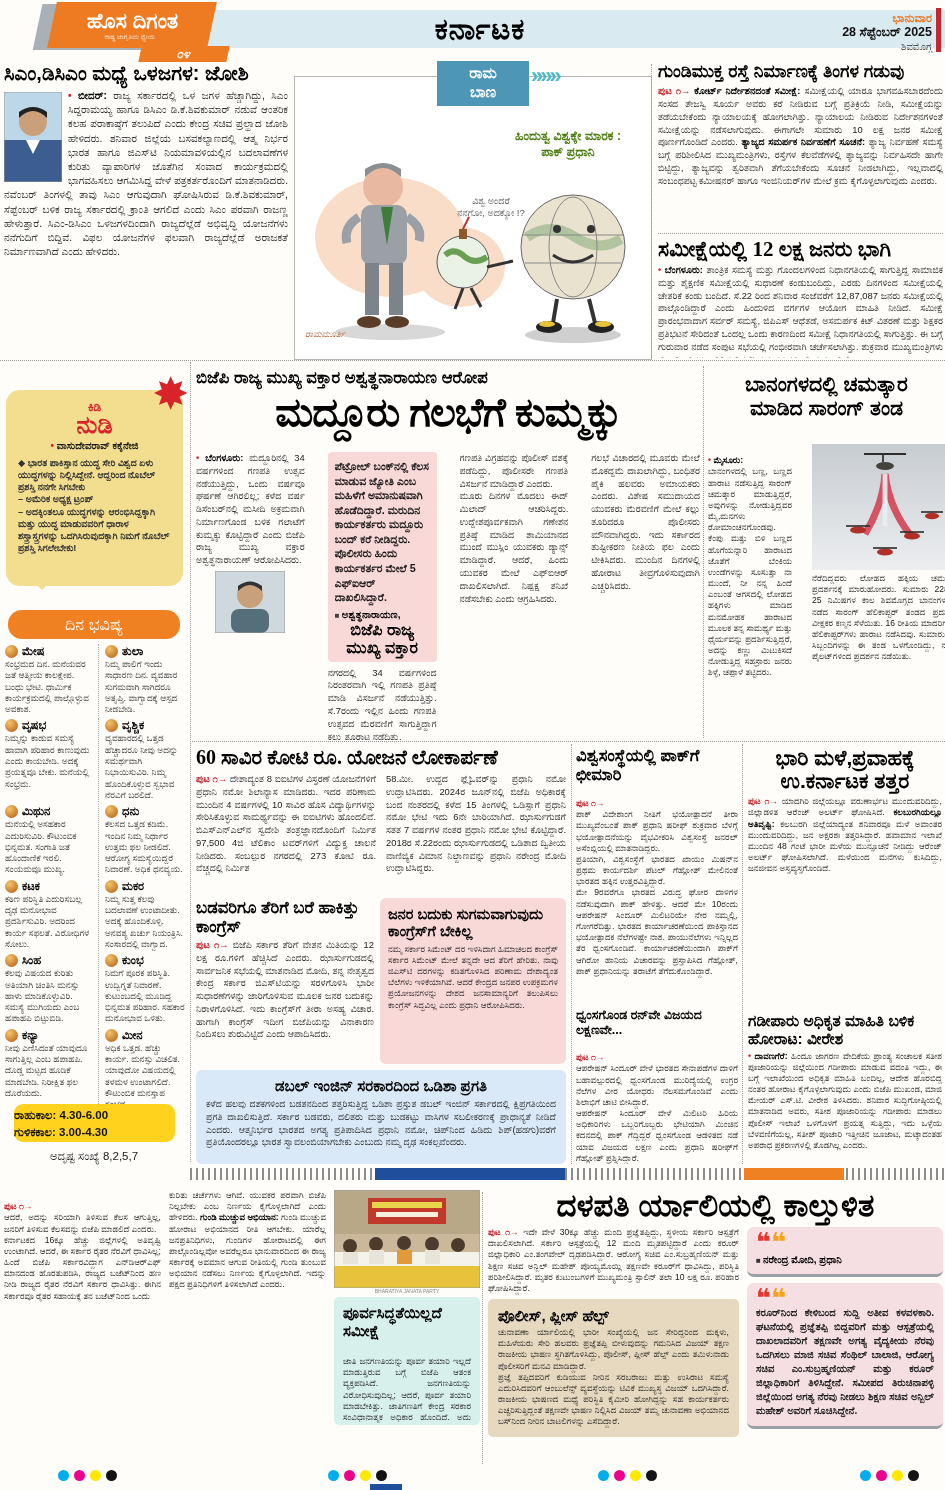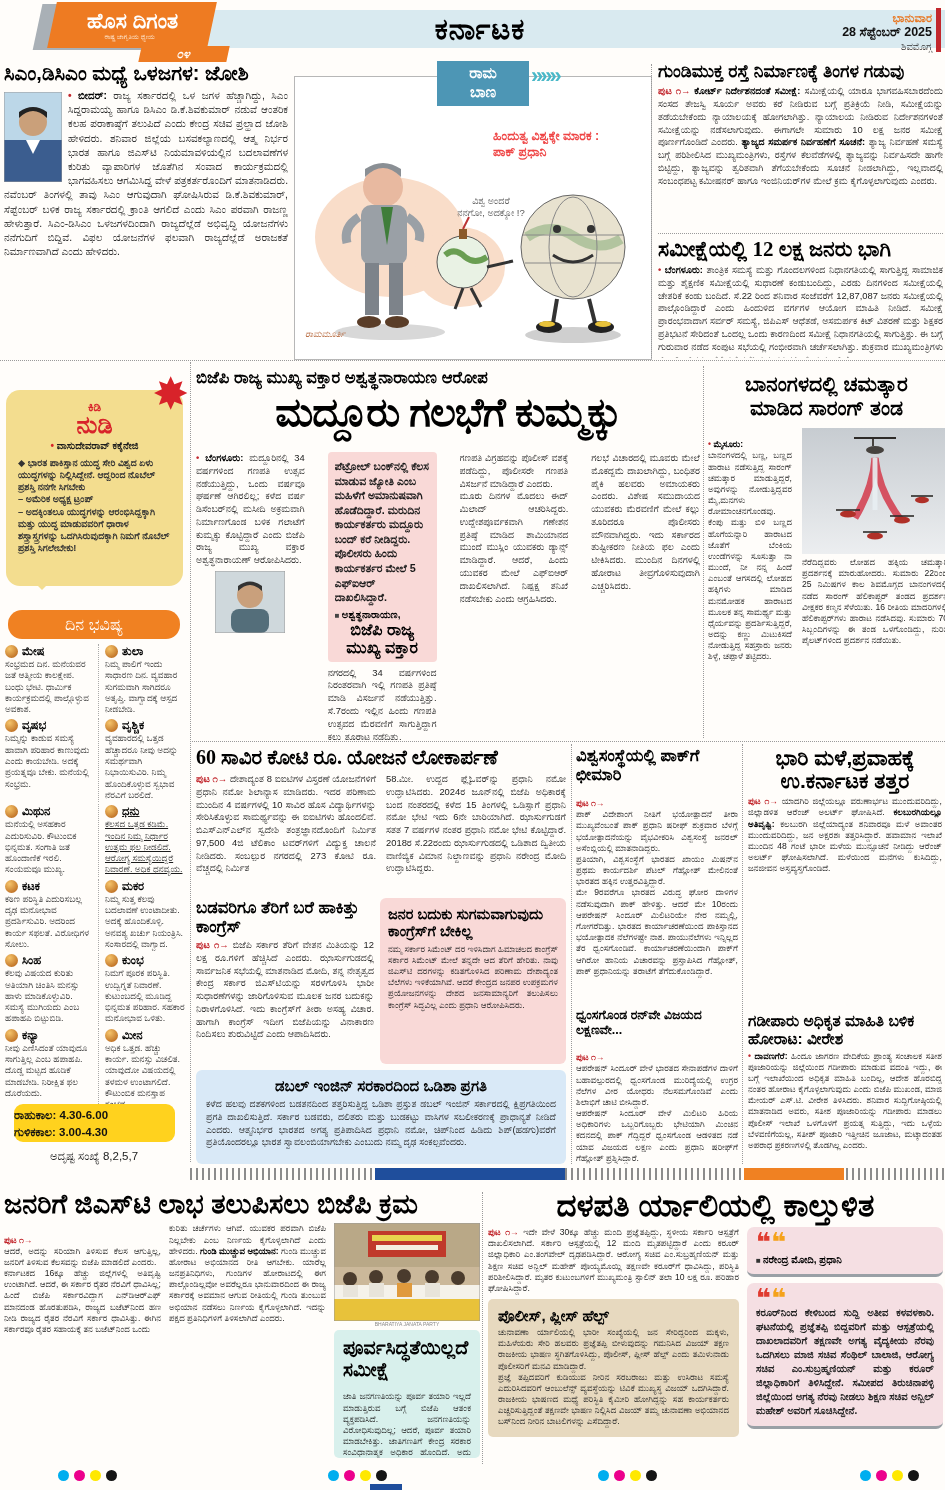--- a/index.html
+++ b/index.html
@@ -29,21 +29,21 @@
   .mast-right{left:790px;top:11px;width:142px;text-align:right;line-height:1.25}
   .mast-right .d1{color:#e87722;font-weight:bold;font-size:11.5px}
   .mast-right .d2{color:#111;font-weight:bold;font-size:12.5px}
   .mast-right .d3{color:#333;font-size:10px}
   .mast-bar{left:936px;top:8px;width:5px;height:44px;background:#c2272d}
   
   .cartoon{left:294px;top:76px;width:356px;height:282px;border:1px solid #b7b7b7;background:#fff}
   .ram-label{left:142px;top:-16px;width:92px;height:42px;background:#4d96b5;color:#fff;font-weight:bold;
              font-size:15px;line-height:1.25;text-align:center;padding-top:3px}
   .ram-arrows{left:236px;top:-14px;color:#49b8c8;font-size:22px;font-weight:bold;letter-spacing:-3px}
-  .cart-cap{left:198px;top:52px;width:150px;text-align:left;color:#ef4444;font-weight:bold;font-size:12.5px;line-height:1.25}
+  .cart-cap{left:198px;top:52px;width:150px;text-align:center;color:#4d7c0f;font-weight:bold;font-size:12.5px;line-height:1.25}
   .cart-bubble{left:142px;top:118px;width:108px;text-align:center;color:#555;font-size:9.5px;line-height:1.3}
   .cart-sign{left:10px;top:252px;color:#b05a2a;font-size:9px;font-style:italic}
   
   .kidi{left:6px;top:390px;width:177px;height:196px;background:#f3dd8f;border-radius:14px;padding:10px 12px;box-sizing:border-box}
   .kidi:after{content:"";position:absolute;left:26px;bottom:-14px;border:10px solid transparent;border-top-color:#f3dd8f}
   .kidi .t1{color:#d8232a;font-weight:bold;font-size:12px;text-align:center}
   .kidi .t2{color:#d8232a;font-weight:bold;font-size:24px;text-align:center;line-height:.9;margin-bottom:4px}
   .kidi .star{position:absolute;right:-6px;top:-22px;color:#d8232a;font-size:44px}
   .kidi .by{font-size:10px;font-weight:bold;margin:2px 0 5px;text-align:center}
   .kidi .by::before{content:"• ";color:#d8232a}
@@ -246,21 +246,21 @@
         </div>
         <div class="zt">ವ್ಯವಹಾರದಲ್ಲಿ ಒತ್ತಡ ಹೆಚ್ಚಾದರೂ ನೀವು ಅದನ್ನು ಸಮರ್ಥವಾಗಿ ನಿಭಾಯಿಸುವಿರಿ. ನಿಮ್ಮ ಹೊಂದಿಕೊಳ್ಳುವ ಸ್ವಭಾವ ನೆರವಿಗೆ ಬರಲಿದೆ.</div>
       </div>
       <div class="zsign">
         <div class="zn">
           <span class="zi"></span>
           <span>ಮಿಥುನ</span>
         </div>
         <div class="zt">ಮನೆಯಲ್ಲಿ ಅಸಹಕಾರ ಎದುರಿಸುವಿರಿ. ಕೌಟುಂಬಿಕ ಭಿನ್ನಮತ. ಸಂಗಾತಿ ಜತೆ ಹೊಂದಾಣಿಕೆ ಇರಲಿ. ಸಂಯಮವೂ ಮುಖ್ಯ.</div>
       </div>
-      <div class="zsign" style="border-left: 1px dotted rgb(170, 170, 170); padding-left: 6px; text-decoration: underline;">
+      <div class="zsign" style="border-left: 1px dotted rgb(170, 170, 170); padding-left: 6px;">
         <div class="zn">
           <span class="zi"></span>
           <span>ಧನು</span>
         </div>
         <div class="zt">ಕೆಲಸದ ಒತ್ತಡ ಕಡಿಮೆ. ಇಂದಿನ ನಿಮ್ಮ ನಿರ್ಧಾರ ಉತ್ತಮ ಫಲ ನೀಡಲಿದೆ. ಆರೋಗ್ಯ ಸಮಸ್ಯೆಯಿದ್ದರೆ ನಿವಾರಣೆ. ಅಧಿಕ ಧನವ್ಯಯ.</div>
       </div>
       <div class="zsign">
         <div class="zn">
           <span class="zi"></span>
           <span>ಕಟಕ</span>
@@ -330,21 +330,21 @@
       <div class="small j">ನಗರದಲ್ಲಿ 34 ವರ್ಷಗಳಿಂದ ನಿರಂತರವಾಗಿ ಇಲ್ಲಿ ಗಣಪತಿ ಪ್ರತಿಷ್ಠೆ ಮಾಡಿ ವಿಸರ್ಜನೆ ನಡೆಯುತ್ತಿತ್ತು. ಸೆ.7ರಂದು ಇಲ್ಲಿನ ಹಿಂದು ಗಣಪತಿ ಉತ್ಸವದ ಮೆರವಣಿಗೆ ಸಾಗುತ್ತಿದ್ದಾಗ ಕಲ್ಲು ತೂರಾಟ ನಡೆದಿತ್ತು.</div>
     </div>
     <div class="small j pre">ಗಣಪತಿ ವಿಗ್ರಹವನ್ನು ಪೊಲೀಸ್ ವಶಕ್ಕೆ ಪಡೆದಿದ್ದು, ಪೊಲೀಸರೇ ಗಣಪತಿ ವಿಸರ್ಜನೆ ಮಾಡಿದ್ದಾರೆ ಎಂದರು.
 ಮೂರು ದಿನಗಳ ಮೊದಲು ಈದ್ ಮಿಲಾದ್ ಆಚರಿಸಿದ್ದರು. ಉದ್ದೇಶಪೂರ್ವಕವಾಗಿ ಗಣೇಶನ ಪ್ರತಿಷ್ಠೆ ಮಾಡಿದ ಶಾಮಿಯಾನದ ಮುಂದೆ ಮುಸ್ಲಿಂ ಯುವಕರು ಡ್ಯಾನ್ಸ್ ಮಾಡಿದ್ದಾರೆ. ಆದರೆ, ಹಿಂದು ಯುವಕರ ಮೇಲೆ ಎಫ್ಐಆರ್ ದಾಖಲಿಸಲಾಗಿದೆ. ನಿಷ್ಪಕ್ಷ ತನಿಖೆ ನಡೆಸಬೇಕು ಎಂದು ಆಗ್ರಹಿಸಿದರು.</div>
     <div class="small j">ಗಲಭೆ ವಿಚಾರದಲ್ಲಿ ಮೂವರು ಮೇಲೆ ಮೊಕದ್ದಮೆ ದಾಖಲಾಗಿದ್ದು, ಬಂಧಿತರ ಪೈಕಿ ಹಲವರು ಅಮಾಯಕರು ಎಂದರು. ವಿಶೇಷ ಸಮುದಾಯದ ಯುವಕರು ಮೆರವಣಿಗೆ ಮೇಲೆ ಕಲ್ಲು ತೂರಿದರೂ ಪೊಲೀಸರು ಮೌನವಾಗಿದ್ದರು. ಇದು ಸರ್ಕಾರದ ತುಷ್ಟೀಕರಣ ನೀತಿಯ ಫಲ ಎಂದು ಟೀಕಿಸಿದರು. ಮುಂದಿನ ದಿನಗಳಲ್ಲಿ ಹೋರಾಟ ತೀವ್ರಗೊಳಿಸುವುದಾಗಿ ಎಚ್ಚರಿಸಿದರು.</div>
   </div>
 
   <div class="a dl-v" style="left:703px;top:366px;height:372px"></div>
   <div class="a sarhead pre">ಬಾನಂಗಳದಲ್ಲಿ ಚಮತ್ಕಾರ
 ಮಾಡಿದ ಸಾರಂಗ್ ತಂಡ</div>
-  <div class="a" style="left:708px;top:428px;width:237px;height:310px;display:flex;gap:10px;overflow:hidden">
+  <div class="a" style="left:708px;top:444px;width:237px;height:310px;display:flex;gap:20px;overflow:hidden">
     <div class="tiny j pre" style="width:84px;flex:none">
       <span class="dateline">ಮೈಸೂರು:</span>
       <span>ಬಾನಂಗಳದಲ್ಲಿ ಬಣ್ಣ, ಬಣ್ಣದ ಹಾರಾಟ ನಡೆಸುತ್ತಿದ್ದ ಸಾರಂಗ್ ಚಮತ್ಕಾರ ಮಾಡುತ್ತಿದ್ದರೆ, ಅವುಗಳನ್ನು ನೋಡುತ್ತಿದ್ದವರ ಮೈ,ಮನಗಳು ರೋಮಾಂಚನಗೊಂಡವು.
 ಕೆಂಪು ಮತ್ತು ಬಿಳಿ ಬಣ್ಣದ ಹೊಗೆಯನ್ನಾರಿ ಹಾರಾಟದ ಜೊತೆಗೆ ಬೆಂಕಿಯ ಉಂಡೆಗಳನ್ನು ಸೂಸುತ್ತಾ ನಾ ಮುಂದೆ, ನೀ ನನ್ನ ಹಿಂದೆ ಎಂಬಂತೆ ಆಗಸದಲ್ಲಿ ಲೋಹದ ಹಕ್ಕಿಗಳು ಮಾಡಿದ ಮನಮೋಹಕ ಹಾರಾಟದ ಮೂಲಕ ತನ್ನ ಸಾಮರ್ಥ್ಯ ಮತ್ತು ಧೈರ್ಯವನ್ನು ಪ್ರದರ್ಶಿಸುತ್ತಿದ್ದರೆ, ಅದನ್ನು ಕಣ್ಣು ಮಿಟುಕಿಸದೆ ನೋಡುತ್ತಿದ್ದ ಸಹಸ್ರಾರು ಜನರು ಶಿಳ್ಳೆ, ಚಪ್ಪಾಳೆ ತಟ್ಟಿದರು.</span>
     </div>
     <div style="flex:1">
       <svg class="heli" viewBox="0 0 146 126">
         <defs>
             <linearGradient id="sky" x1="0" y1="0" x2="0" y2="1">
               <stop offset="0" stop-color="#c7ccd1"></stop>
@@ -446,21 +446,20 @@
     </div>
   </div>
 
   <div class="a hatch" style="left:190px;top:1168px;width:185px"></div>
   <div class="a bar-blue" style="left:375px;top:1168px;width:190px"></div>
   <div class="a hatch" style="left:565px;top:1168px;width:177px"></div>
   <div class="a bar-orange" style="left:744px;top:1168px;width:100px"></div>
   <div class="a hatch" style="left:846px;top:1168px;width:99px"></div>
 
   <div class="a" style="left:4px;top:1190px;width:476px;height:276px;overflow:hidden">
-    <div class="b" style="font-size:27px;line-height:1.05;margin-bottom:5px">ಜನರಿಗೆ ಜಿಎಸ್‌ಟಿ ಲಾಭ ತಲುಪಿಸಲು ಬಿಜೆಪಿ ಕ್ರಮ</div>
     <div style="display:flex;gap:8px">
       <div class="tiny j pre" style="flex:1">
         <span class="marker">ಪುಟ ೧→</span>
         <span>ಆದರೆ, ಅದನ್ನು ಸರಿಯಾಗಿ ತಿಳಿಸುವ ಕೆಲಸ ಆಗುತ್ತಿಲ್ಲ, ಜನರಿಗೆ ತಿಳಿಸುವ ಕೆಲಸವನ್ನು ಬಿಜೆಪಿ ಮಾಡಲಿದೆ ಎಂದರು.
 ಕರ್ನಾಟಕದ 16ಕ್ಕೂ ಹೆಚ್ಚು ಜಿಲ್ಲೆಗಳಲ್ಲಿ ಅತಿವೃಷ್ಟಿ ಉಂಟಾಗಿದೆ. ಆದರೆ, ಈ ಸರ್ಕಾರ ರೈತರ ನೆರವಿಗೆ ಧಾವಿಸಿಲ್ಲ; ಹಿಂದೆ ಬಿಜೆಪಿ ಸರ್ಕಾರವಿದ್ದಾಗ ಎನ್‌ಡಿಆರ್‌ಎಫ್ ಮಾನದಂಡ ಹೊರತುಪಡಿಸಿ, ರಾಜ್ಯದ ಬಜೆಟ್‌ನಿಂದ ಹಣ ನೀಡಿ ರಾಜ್ಯದ ರೈತರ ನೆರವಿಗೆ ಸರ್ಕಾರ ಧಾವಿಸಿತ್ತು. ಈಗಿನ ಸರ್ಕಾರವೂ ರೈತರ ಸಹಾಯಕ್ಕೆ ತನ ಬಜೆಟ್‌ನಿಂದ ಒಂದು</span>
       </div>
       <div class="tiny j" style="flex:1">
         <span>ಕುರಿತು ಚರ್ಚೆಗಳು ಆಗಿವೆ. ಯುವಕರ ಪರವಾಗಿ ಬಿಜೆಪಿ ನಿಲ್ಲಬೇಕು ಎಂಬ ನಿರ್ಣಯ ಕೈಗೊಳ್ಳಲಾಗಿದೆ ಎಂದು ಹೇಳಿದರು.</span>
         <span class="subhl">ಗುಂಡಿ ಮುಚ್ಚುವ ಅಭಿಯಾನ:</span>
         <span>ಗುಂಡಿ ಮುಚ್ಚುವ ಹೋರಾಟ ಅಭಿಯಾನದ ರೀತಿ ಆಗಬೇಕು. ಯಾರೆಲ್ಲ ಜನಪ್ರತಿನಿಧಿಗಳು, ಗುಂಡಿಗಳ ಹೋರಾಟದಲ್ಲಿ ಈಗ ಪಾಲ್ಗೊಂಡಿಲ್ಲವೋ ಅವರೆಲ್ಲರೂ ಭಾನುವಾರದಿಂದ ಈ ರಾಜ್ಯ ಸರ್ಕಾರಕ್ಕೆ ಅವಮಾನ ಆಗುವ ರೀತಿಯಲ್ಲಿ ಗುಂಡಿ ತುಂಬುವ ಅಭಿಯಾನ ನಡೆಸಲು ನಿರ್ಣಯ ಕೈಗೊಳ್ಳಲಾಗಿದೆ. ಇದನ್ನು ಪಕ್ಷದ ಪ್ರತಿನಿಧಿಗಳಿಗೆ ತಿಳಿಸಲಾಗಿದೆ ಎಂದರು.</span>
@@ -484,21 +483,21 @@
           <g fill="#e8e4da">
               <rect x="9" y="62" width="15" height="12"></rect>
               <rect x="35" y="60" width="15" height="14"></rect>
               <rect x="91" y="60" width="15" height="14"></rect>
             </g>
           <rect x="63" y="60" width="15" height="14" fill="#e09a3c"></rect>
           <rect width="146" height="98" fill="none" stroke="#999"></rect>
         </svg>
         <div style="font-size:5px;color:#888;text-align:center">BHARATIYA JANATA PARTY</div>
         <div class="cyanbox" style="margin-top:3px;height:128px;overflow:hidden">
-          <div class="b" style="font-size:19px;margin-bottom:10px">ಪೂರ್ವಸಿದ್ಧತೆಯಿಲ್ಲದೆ ಸಮೀಕ್ಷೆ</div>
+          <div class="b" style="font-size:15px;margin-bottom:16px">ಪೂರ್ವಸಿದ್ಧತೆಯಿಲ್ಲದೆ ಸಮೀಕ್ಷೆ</div>
           <div class="tiny j">ಜಾತಿ ಜನಗಣತಿಯನ್ನು ಪೂರ್ವ ತಯಾರಿ ಇಲ್ಲದೆ ಮಾಡುತ್ತಿರುವ ಬಗ್ಗೆ ಬಿಜೆಪಿ ಆತಂಕ ವ್ಯಕ್ತಪಡಿಸಿದೆ. ಜನಗಣತಿಯನ್ನು ವಿರೋಧಿಸುವುದಿಲ್ಲ; ಆದರೆ, ಪೂರ್ವ ತಯಾರಿ ಮಾಡಬೇಕಿತ್ತು. ಜಾತಿಗಣತಿಗೆ ಕೇಂದ್ರ ಸರಕಾರ ಸಂವಿಧಾನಾತ್ಮಕ ಅಧಿಕಾರ ಹೊಂದಿದೆ. ಅದು ಅಧಿಸೂಚನೆ ಹೊರಡಿಸುವ ಸಂದರ್ಭದಲ್ಲಿ ಇಲ್ಲಿ ಜಾತಿಗಣತಿ ನಡೆಸಲಾಗುತ್ತಿದೆ. ಸಂವಿಧಾನಾತ್ಮಕವಾಗಿ ಜಾತಿಗಣತಿ ಮಾಡಲು ರಾಜ್ಯಕ್ಕೆ ಅಧಿಕಾರವೇ ಇಲ್ಲ ಎಂದು ಪಿ. ರಾಜೀವ್ ಹೇಳಿದರು.</div>
         </div>
       </div>
     </div>
   </div>
 
   <div class="a dl-v" style="left:482px;top:1192px;height:272px"></div>
   <div class="a" style="left:488px;top:1190px;width:455px;height:278px;overflow:hidden">
     <div class="b" style="font-size:31px;line-height:1;margin-bottom:6px;text-align:center">ದಳಪತಿ ರ್ಯಾಲಿಯಲ್ಲಿ ಕಾಲ್ತುಳಿತ</div>
     <div style="display:flex;gap:8px">

